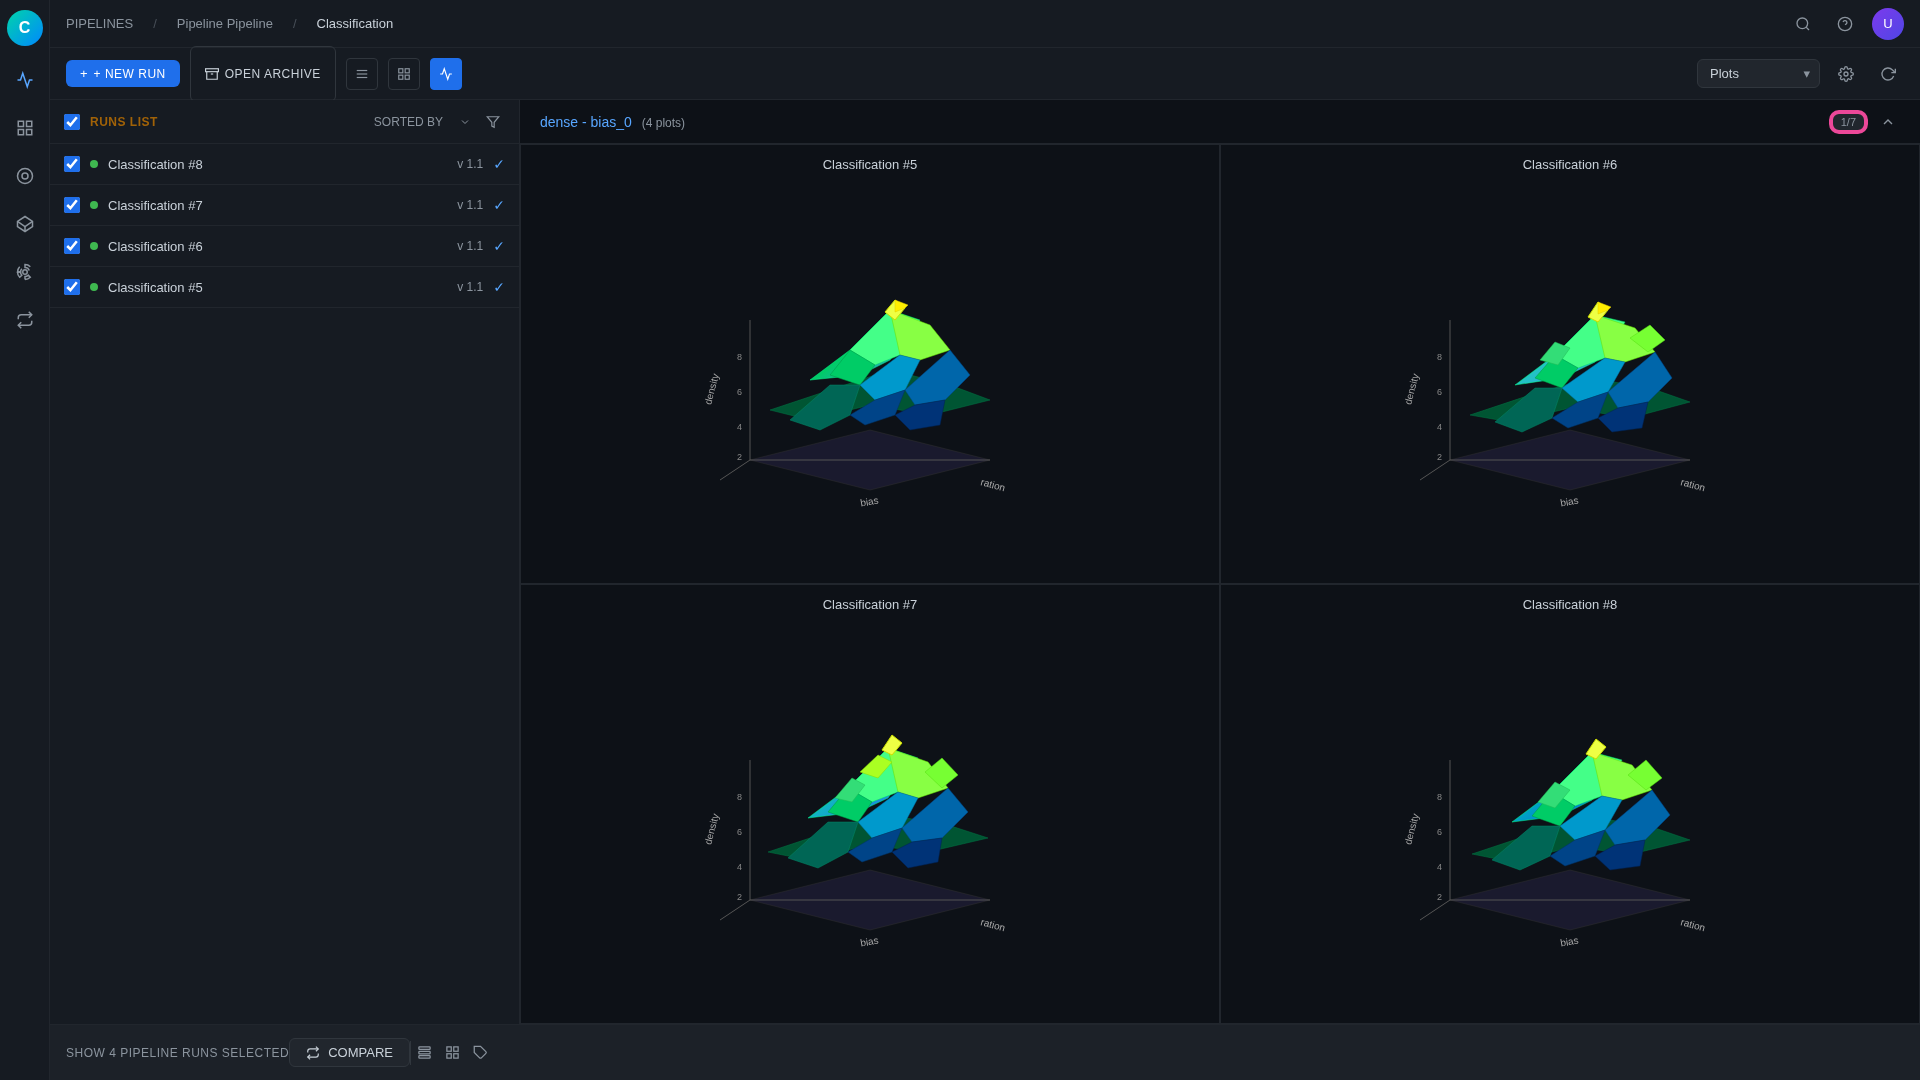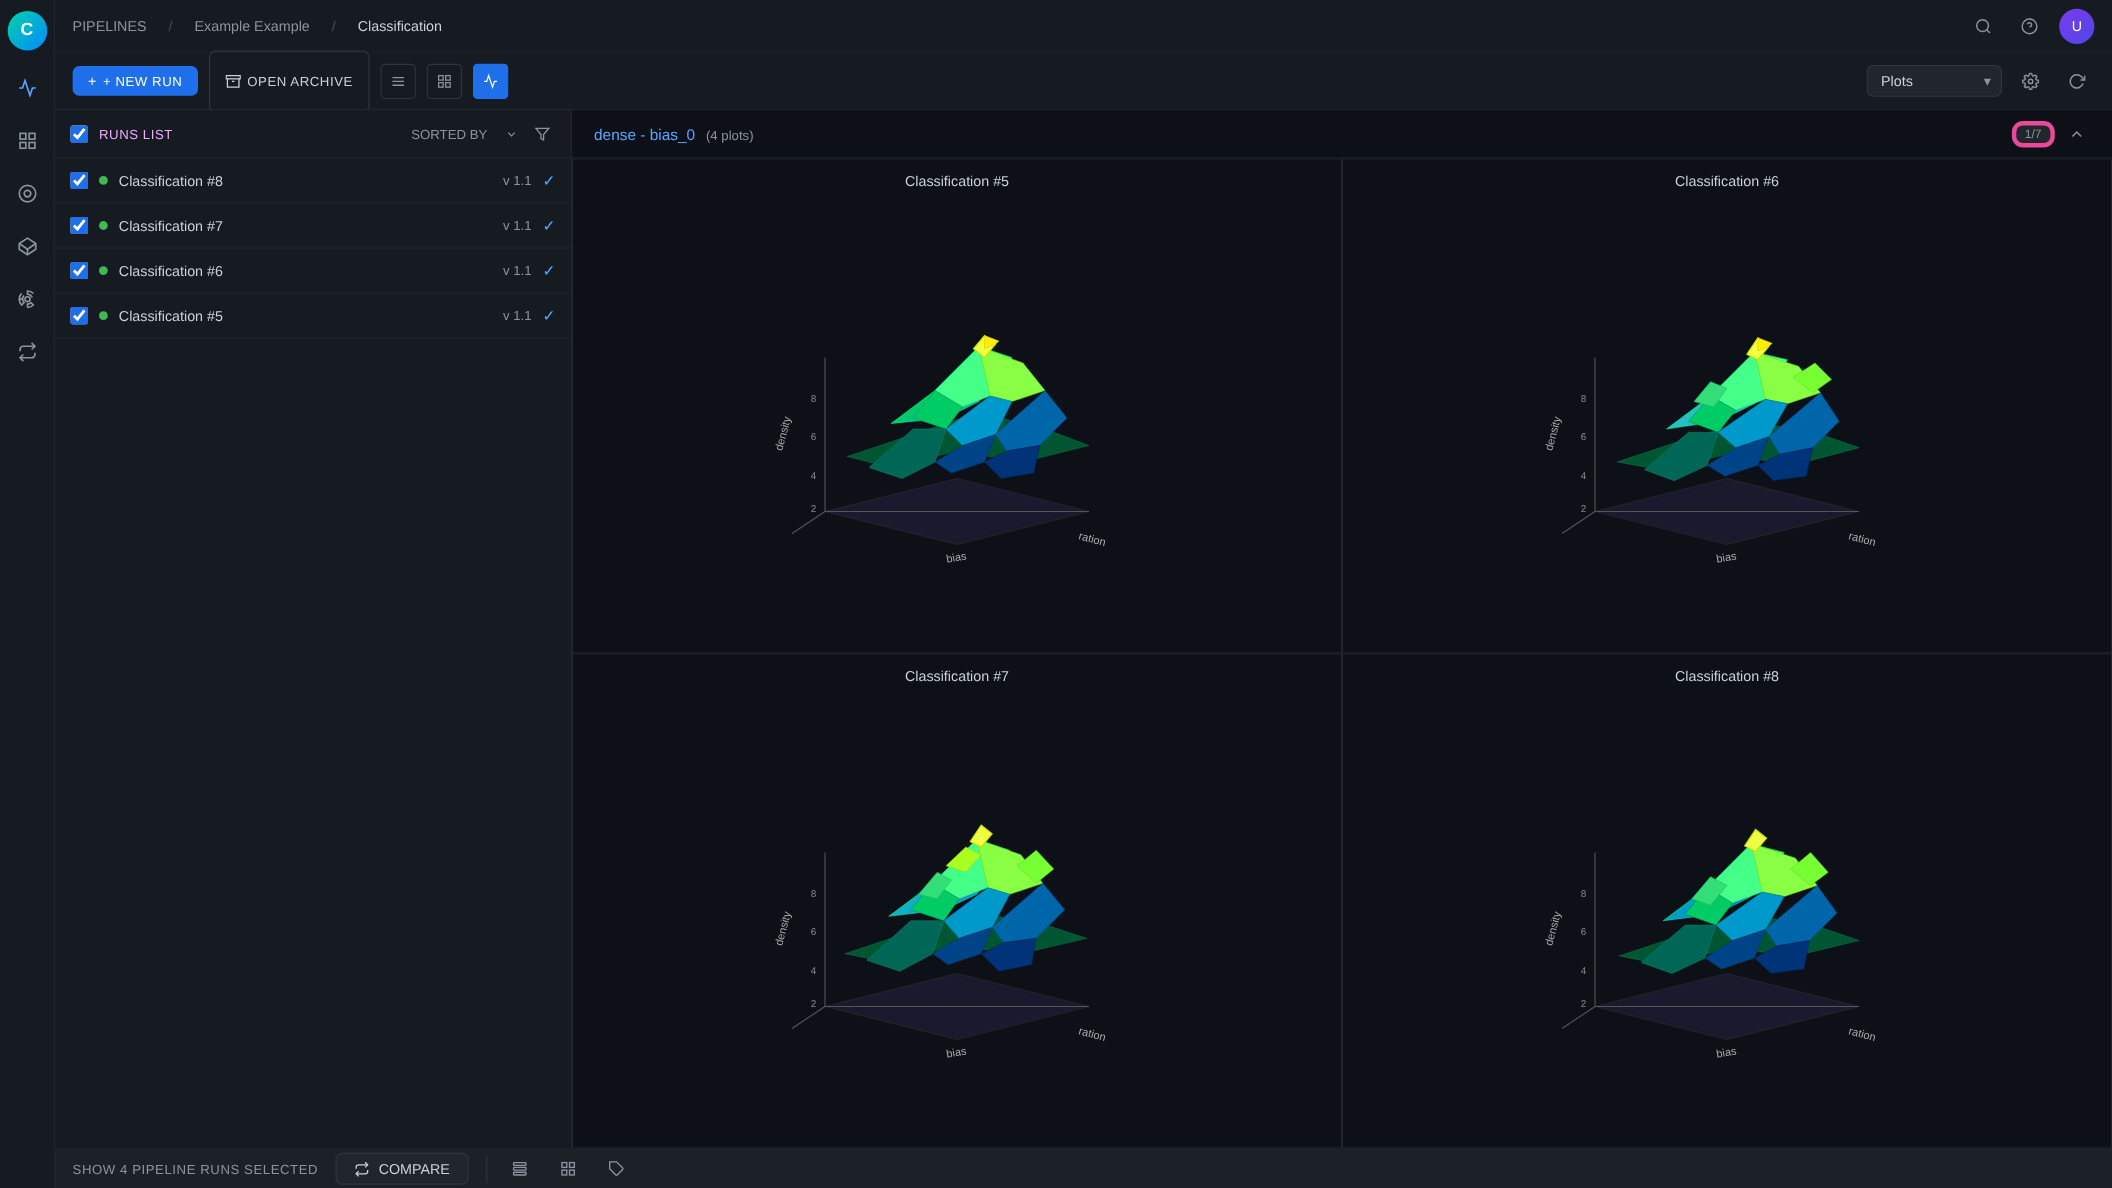--- a/index.html
+++ b/index.html
@@ -220,22 +220,22 @@
       flex-shrink: 0;
     }
     .runs-header-checkbox {
       width: 16px;
       height: 16px;
       cursor: pointer;
       accent-color: #1f6feb;
     }
     .runs-header-title {
       font-size: 12px;
-      font-weight: 400;
-      color: #f0abfc;
+      font-weight: 700;
+      color: #a16207;
       text-transform: uppercase;
       letter-spacing: 0.5px;
       flex: 1;
     }
     .runs-sorted-by {
       display: flex;
       align-items: center;
       gap: 16px;
       font-size: 12px;
       color: #8b949e;
@@ -366,27 +366,27 @@
     }
 
     
     .plot-svg {
       width: 360px;
       height: 300px;
     }
 
     
     .bottom-bar {
-      height: 36px;
+      height: 56px;
       background: #1c2128;
       border-top: 1px solid #21262d;
       display: flex;
       align-items: center;
       padding: 4px 16px;
-      gap: 16px;
+      gap: 0;
       flex-shrink: 0;
     }
     .bottom-bar-text {
       font-size: 12px;
       color: #8b949e;
       text-transform: uppercase;
       letter-spacing: 0.5px;
     }
     .btn-compare {
       background: #21262d;
@@ -484,21 +484,21 @@
     </svg>
   </div>
 </div>
 
 <div class="main">
 
   <div class="header">
     <div class="breadcrumb">
       <span style="color:#8b949e; cursor:pointer;">PIPELINES</span>
       <span style="color:#484f58;">/</span>
-      <span style="color:#8b949e; cursor:pointer;">Example Example</span>
+      <span style="color:#8b949e; cursor:pointer;">Pipeline Pipeline</span>
       <span style="color:#484f58;">/</span>
       <span style="color:#c9d1d9;">Classification</span>
     </div>
     <div class="header-actions">
       <div class="header-icon">
         <svg width="16" height="16" viewBox="0 0 24 24" fill="none" stroke="currentColor" stroke-width="2">
           <circle cx="11" cy="11" r="8"></circle>
             <line x1="21" y1="21" x2="16.65" y2="16.65"></line>
         </svg>
       </div>

